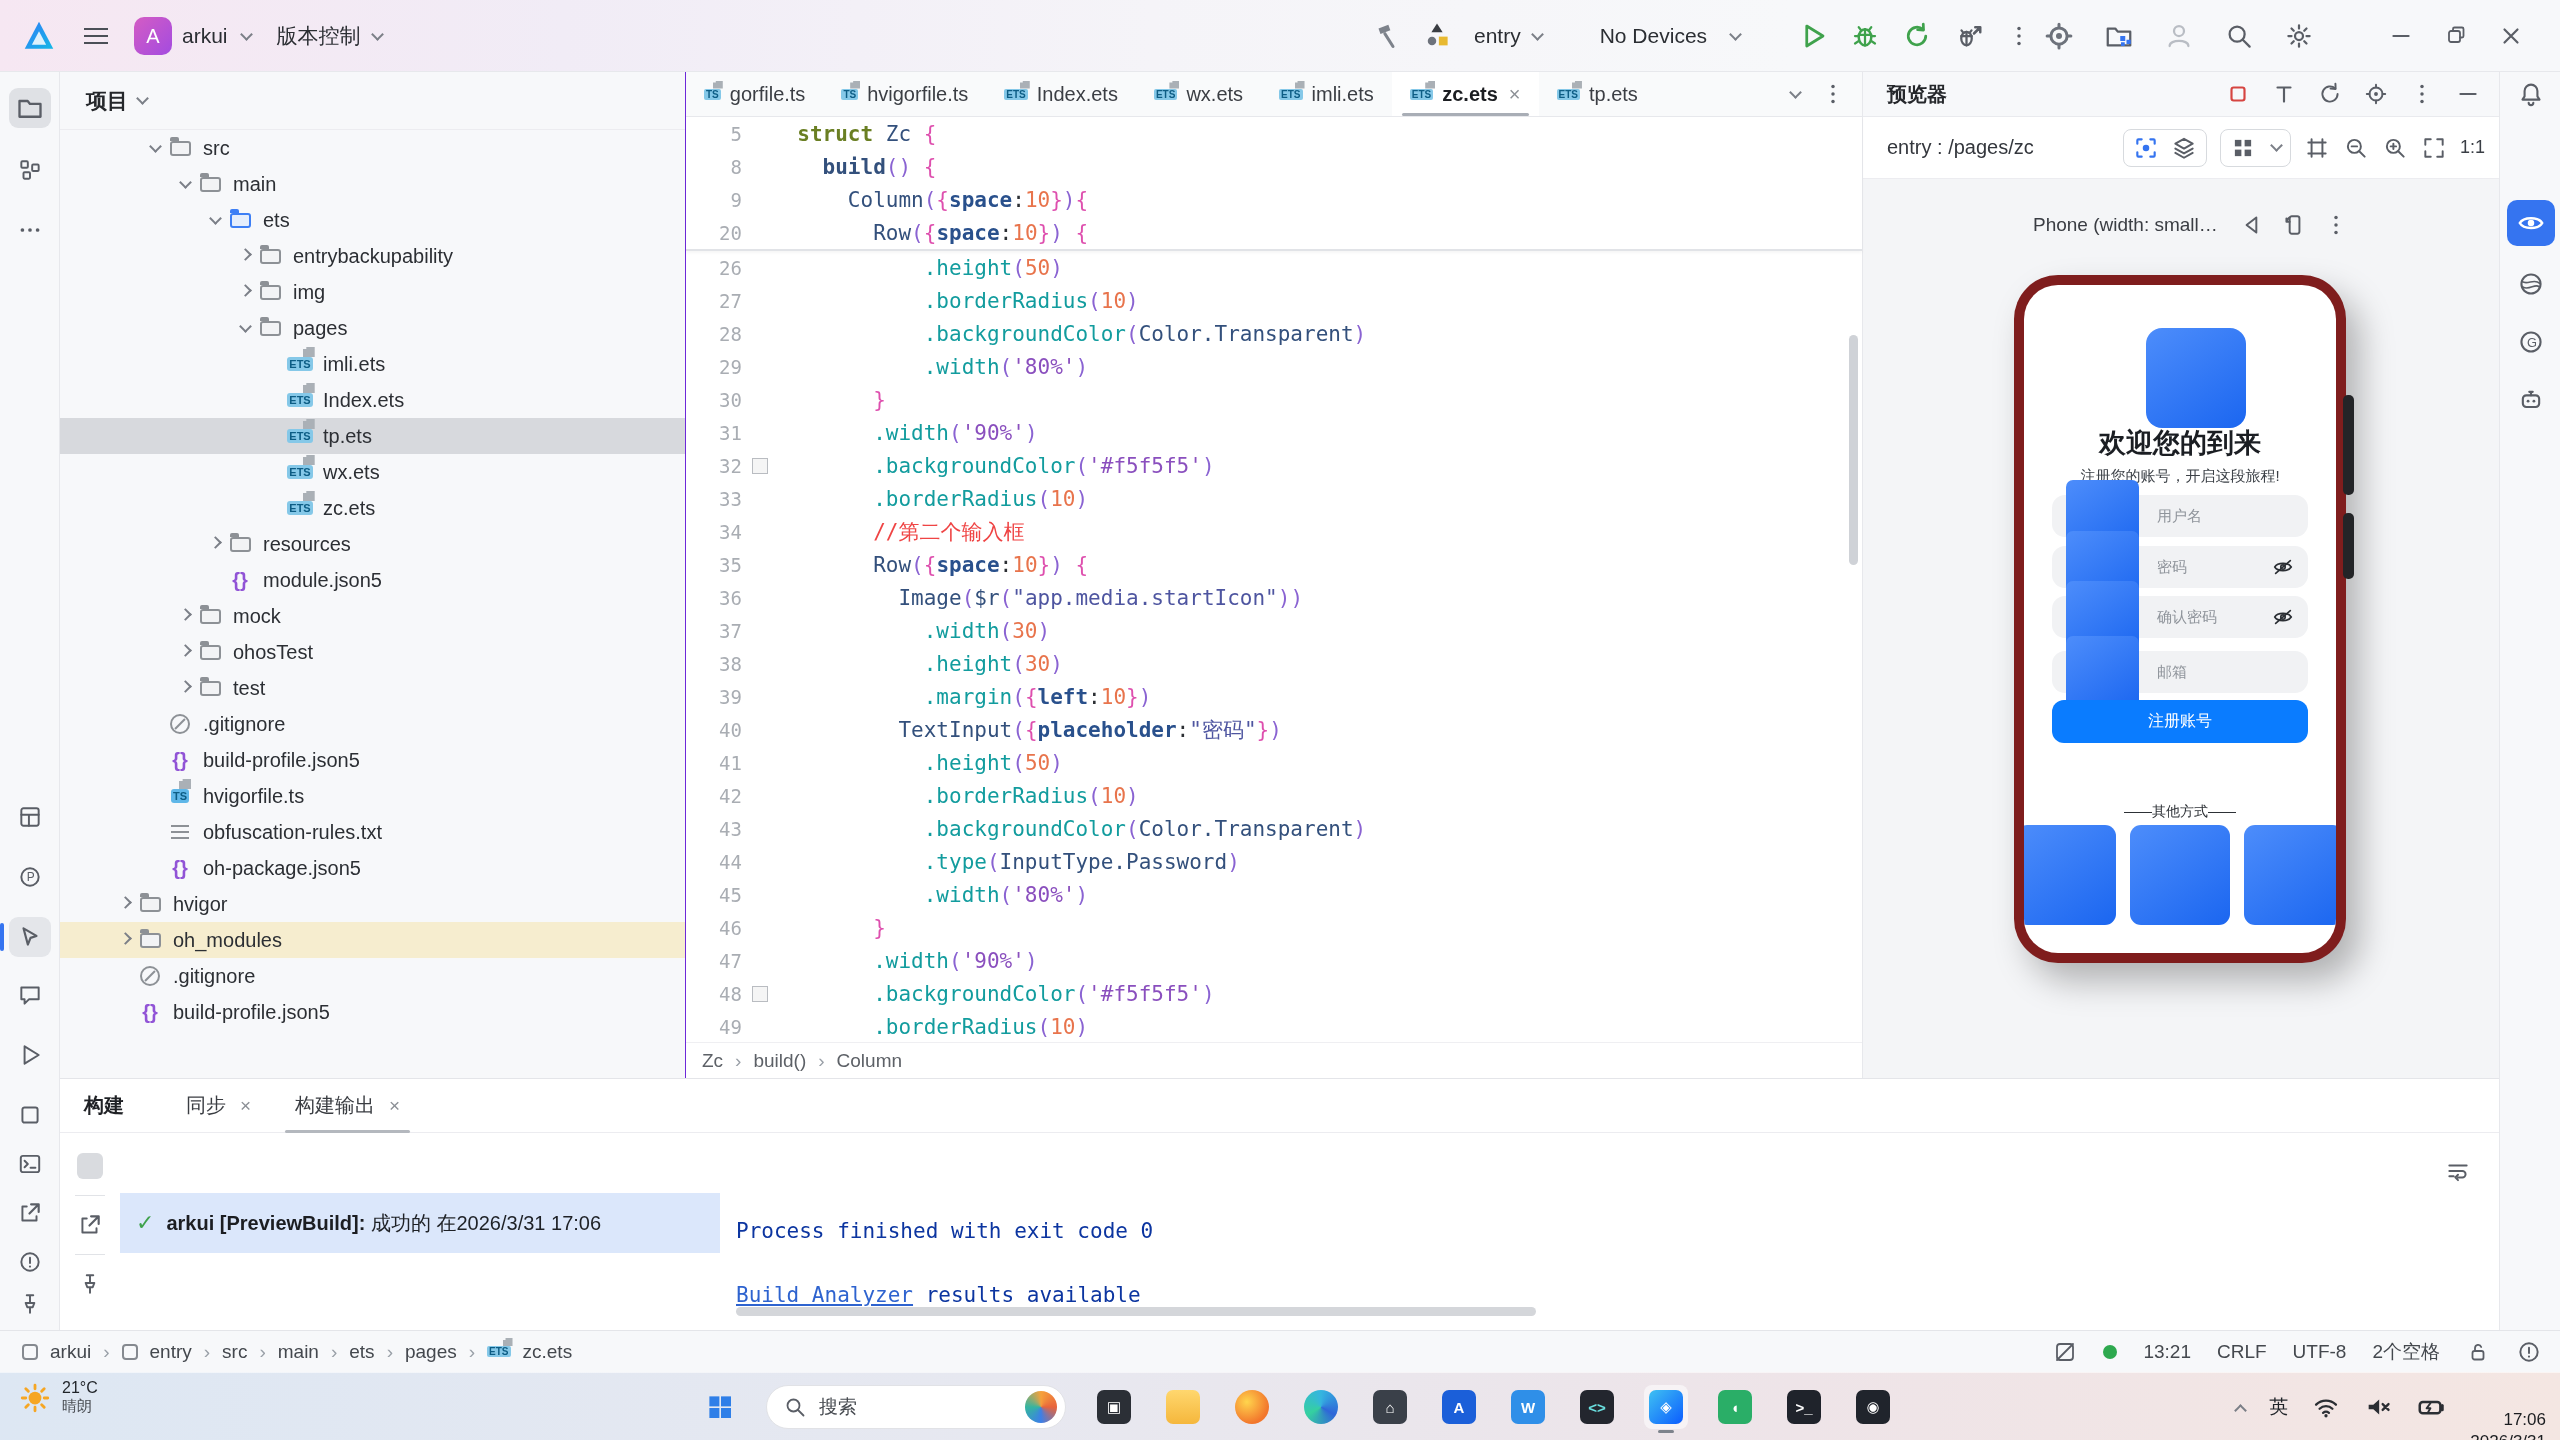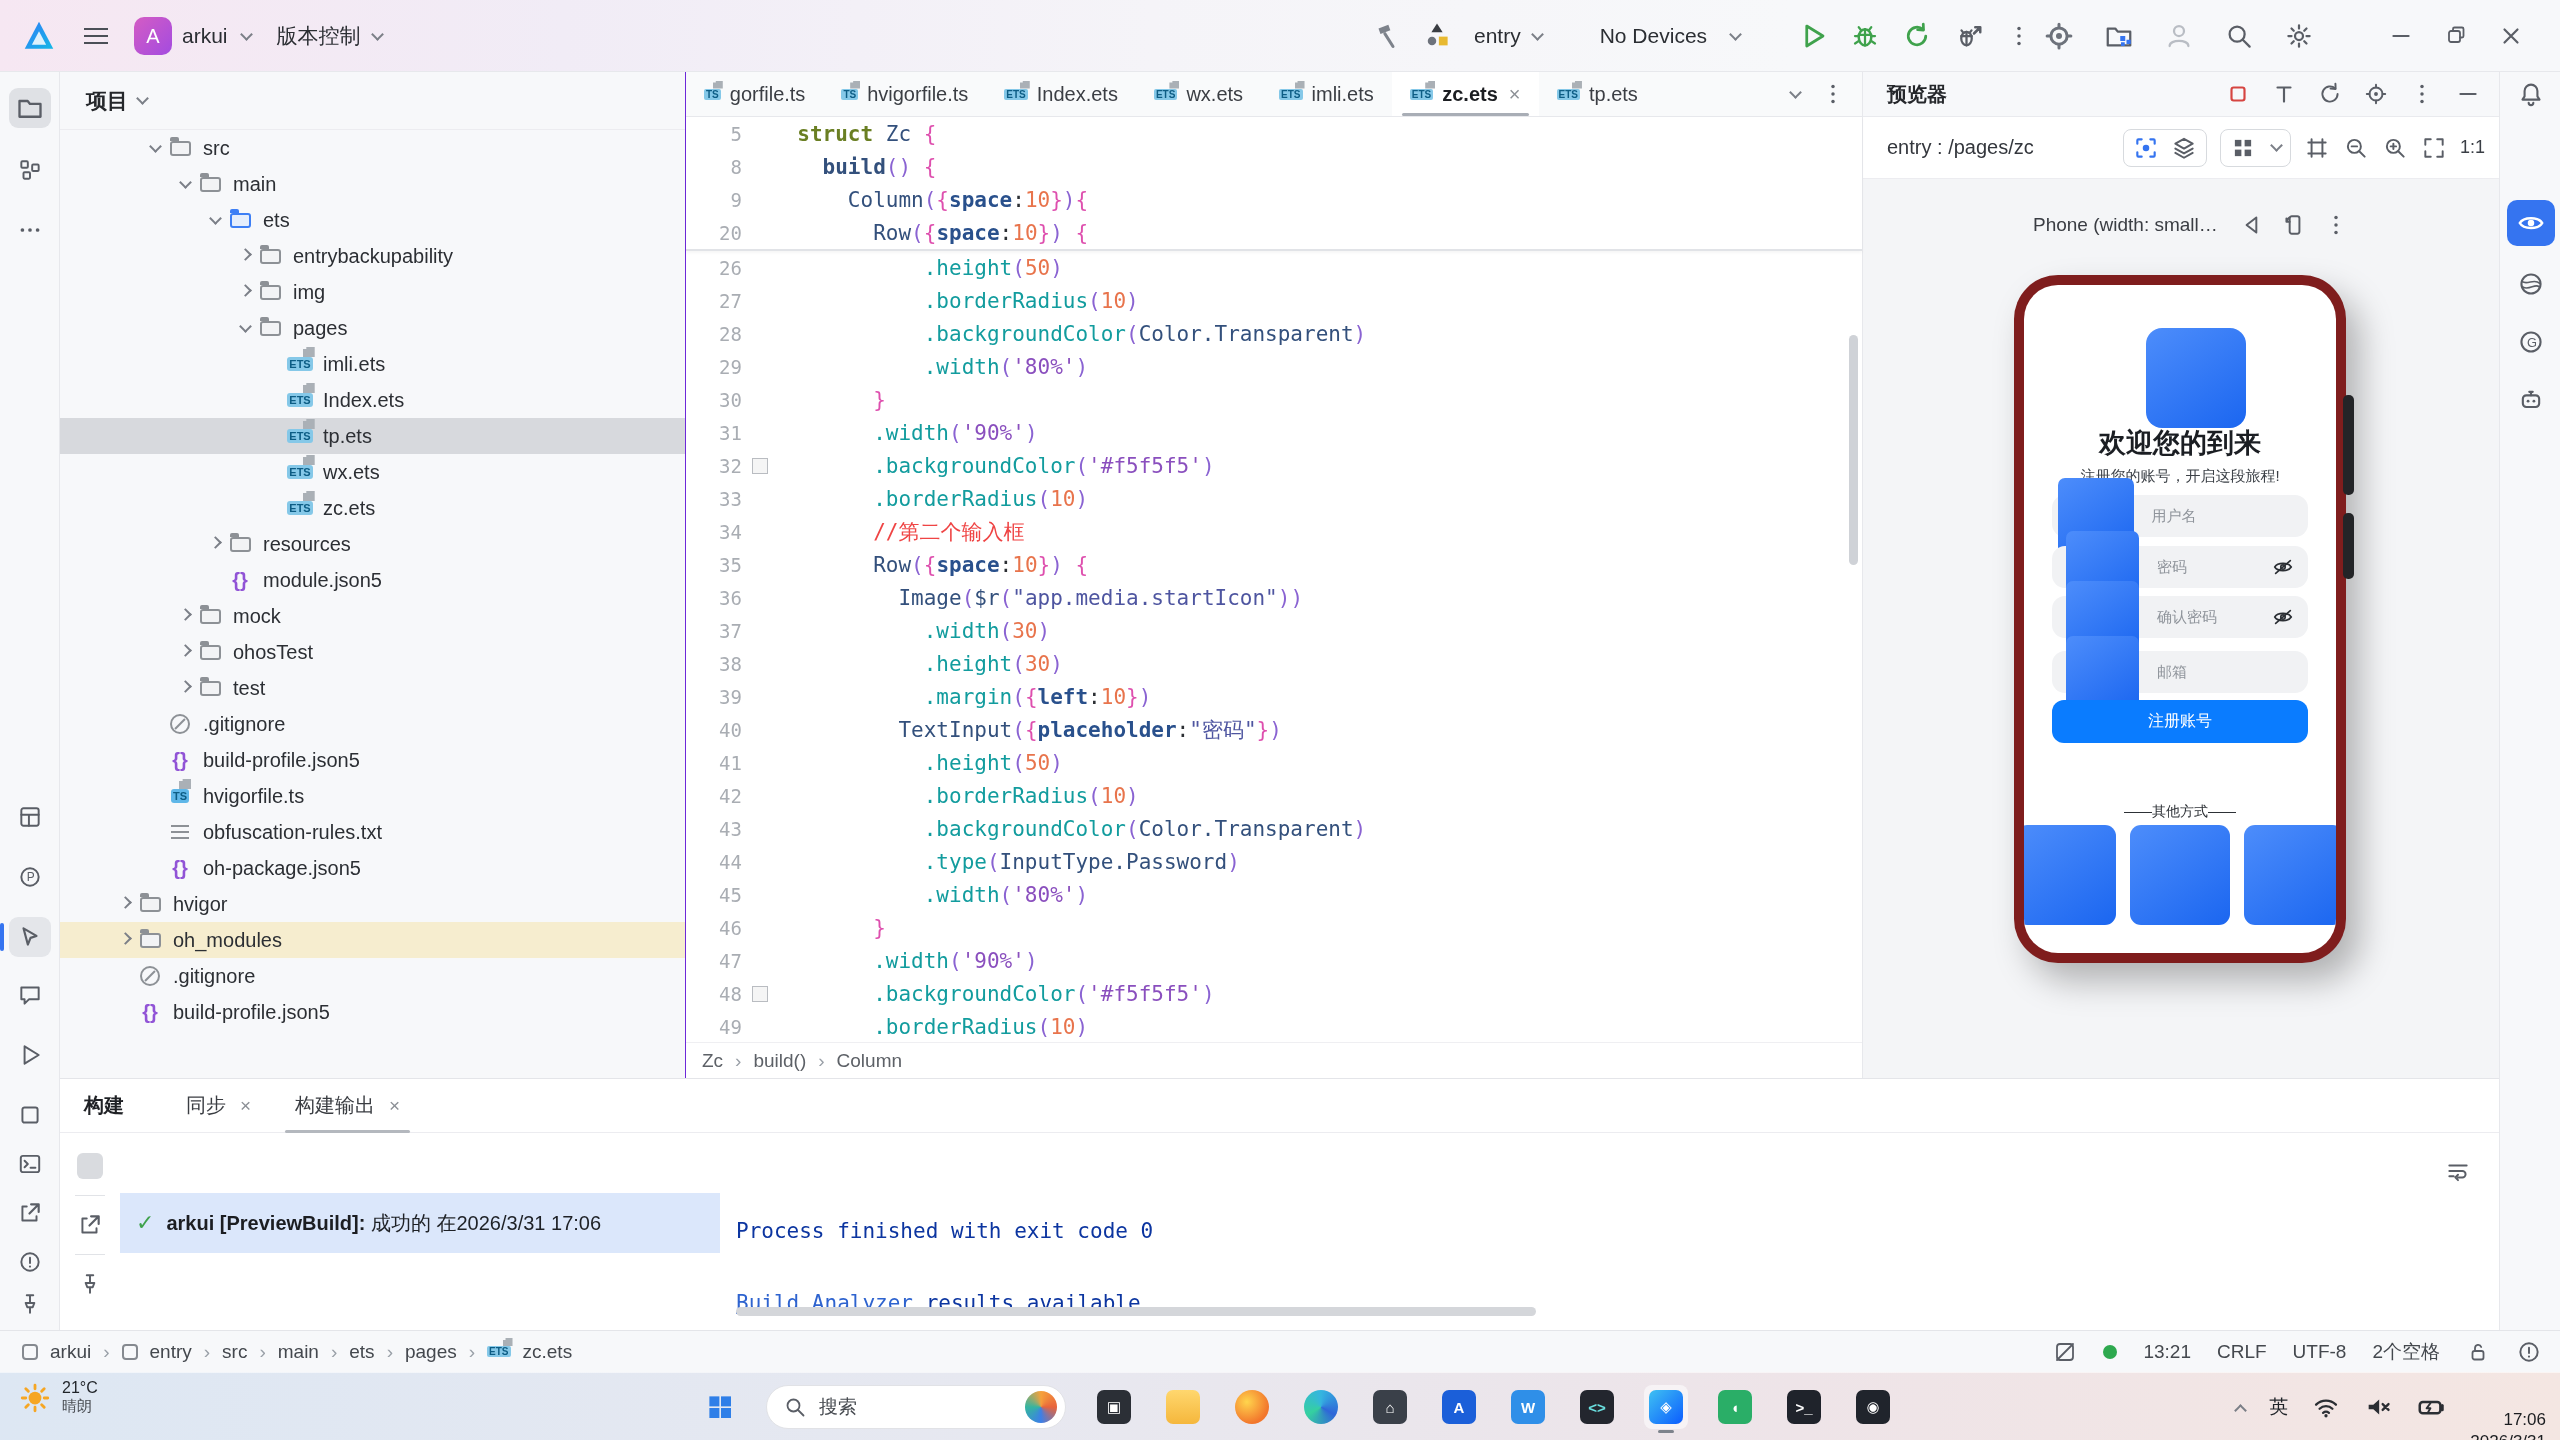--- a/index.html
+++ b/index.html
@@ -137,21 +137,21 @@
   .btab.active::after { content:""; position:absolute; left:12px; right:12px; bottom:0; height:3px; background:#b4b8be; border-radius:2px; }
   .btoolcol { position:absolute; left:0; top:54px; width:60px; bottom:0; display:flex; flex-direction:column; align-items:center; padding-top:20px; gap:16px; }
   .bdiv { width:30px; height:1px; background:#e1e3e7; }
   .chksq { width:26px; height:26px; border-radius:6px; background:#d9dbdf; }
   .btask { position:absolute; left:60px; top:114px; width:600px; height:60px; background:#dbe7fb; display:flex; align-items:center; padding-left:16px; gap:12px; font-size:20px; }
   .btask b { color:#1c1e22; }
   .btask span.rest { color:#1e2126; }
   .bcheck { color:#3fa24c; font-size:22px; font-weight:bold; }
   .bconsole { position:absolute; left:676px; top:54px; right:0; bottom:0; font-family:"DejaVu Sans Mono",monospace; font-size:21px; color:#0c35a0; }
   .bline1 { position:absolute; left:0; top:86px; }
-  .bline2 { position:absolute; left:0; top:158px; }
+  .bline2 { position:absolute; left:0; top:150px; }
   .blink { color:#2e63cf; text-decoration:underline; }
   .hscroll { position:absolute; left:676px; top:228px; width:800px; height:9px; background:#d4d6da; border-radius:5px; }
   .wrapic { position:absolute; right:28px; top:80px; }
 
   
   #statusbar { left:0; top:1330px; width:2560px; height:42px; background:#f7f8fa; border-top:1px solid #e4e5e9;
     display:flex; align-items:center; font-size:19px; color:#44484e; }
   .sb-left { display:flex; align-items:center; gap:12px; margin-left:22px; }
   .sb-right { margin-left:auto; display:flex; align-items:center; gap:26px; margin-right:18px; }
   .sq { width:16px; height:16px; border:2px solid #85898f; border-radius:4px; display:inline-block; }
@@ -841,21 +841,21 @@
     <div class="screen">
       <div class="appicon" style="position:absolute;left:122px;top:43px;width:68px;height:68px;">
           <i></i>
           <i></i>
           <i></i>
           <i></i>
         </div>
       <div class="ph-title">欢迎您的到来</div>
       <div class="ph-sub">注册您的账号，开启这段旅程!</div>
       <div id="phfields">
-          <div class="ph-field" style="top: 210px; padding-left: 6px;">
+          <div class="ph-field" style="top: 210px;">
             <span class="appicon" style="width:26px;height:26px;border-radius:7px;">
               <i></i>
               <i></i>
               <i></i>
               <i></i>
             </span>
             <span class="pholder">用户名</span>
           </div>
           <div class="ph-field" style="top: 261px;">
             <span class="appicon" style="width:26px;height:26px;border-radius:7px;">

